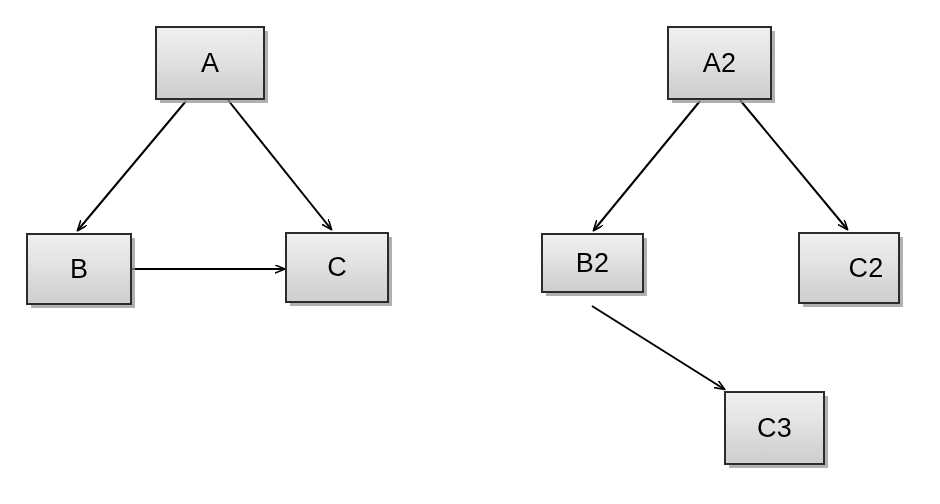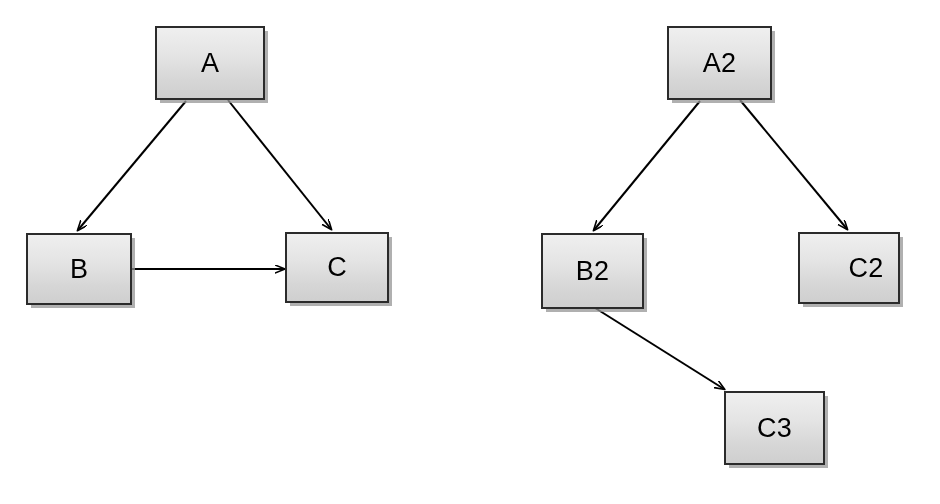--- a/index.html
+++ b/index.html
@@ -71,21 +71,21 @@
       </div>
       <div class="node" style="left: 26px; top: 233px; width: 106px; height: 72px;">
         <span class="node-label">B</span>
       </div>
       <div class="node" style="left: 285px; top: 232px; width: 104px; height: 71px;">
         <span class="node-label">C</span>
       </div>
       <div class="node" style="left: 667px; top: 26px; width: 105px; height: 74px; text-align: right;">
         <span class="node-label">A2</span>
       </div>
-      <div class="node" style="left: 541px; top: 233px; width: 103px; height: 76px;">
+      <div class="node" style="left: 541px; top: 233px; width: 103px; height: 60px;">
         <span class="node-label">B2</span>
       </div>
       <div class="node" style="left: 798px; top: 232px; width: 102px; height: 72px; padding-left: 34px;">
         <span class="node-label">C2</span>
       </div>
       <div class="node" style="left: 676px; top: 391px; width: 101px; height: 74px; margin-left: 48px;">
         <span class="node-label">C3</span>
       </div>
     </div>
 

